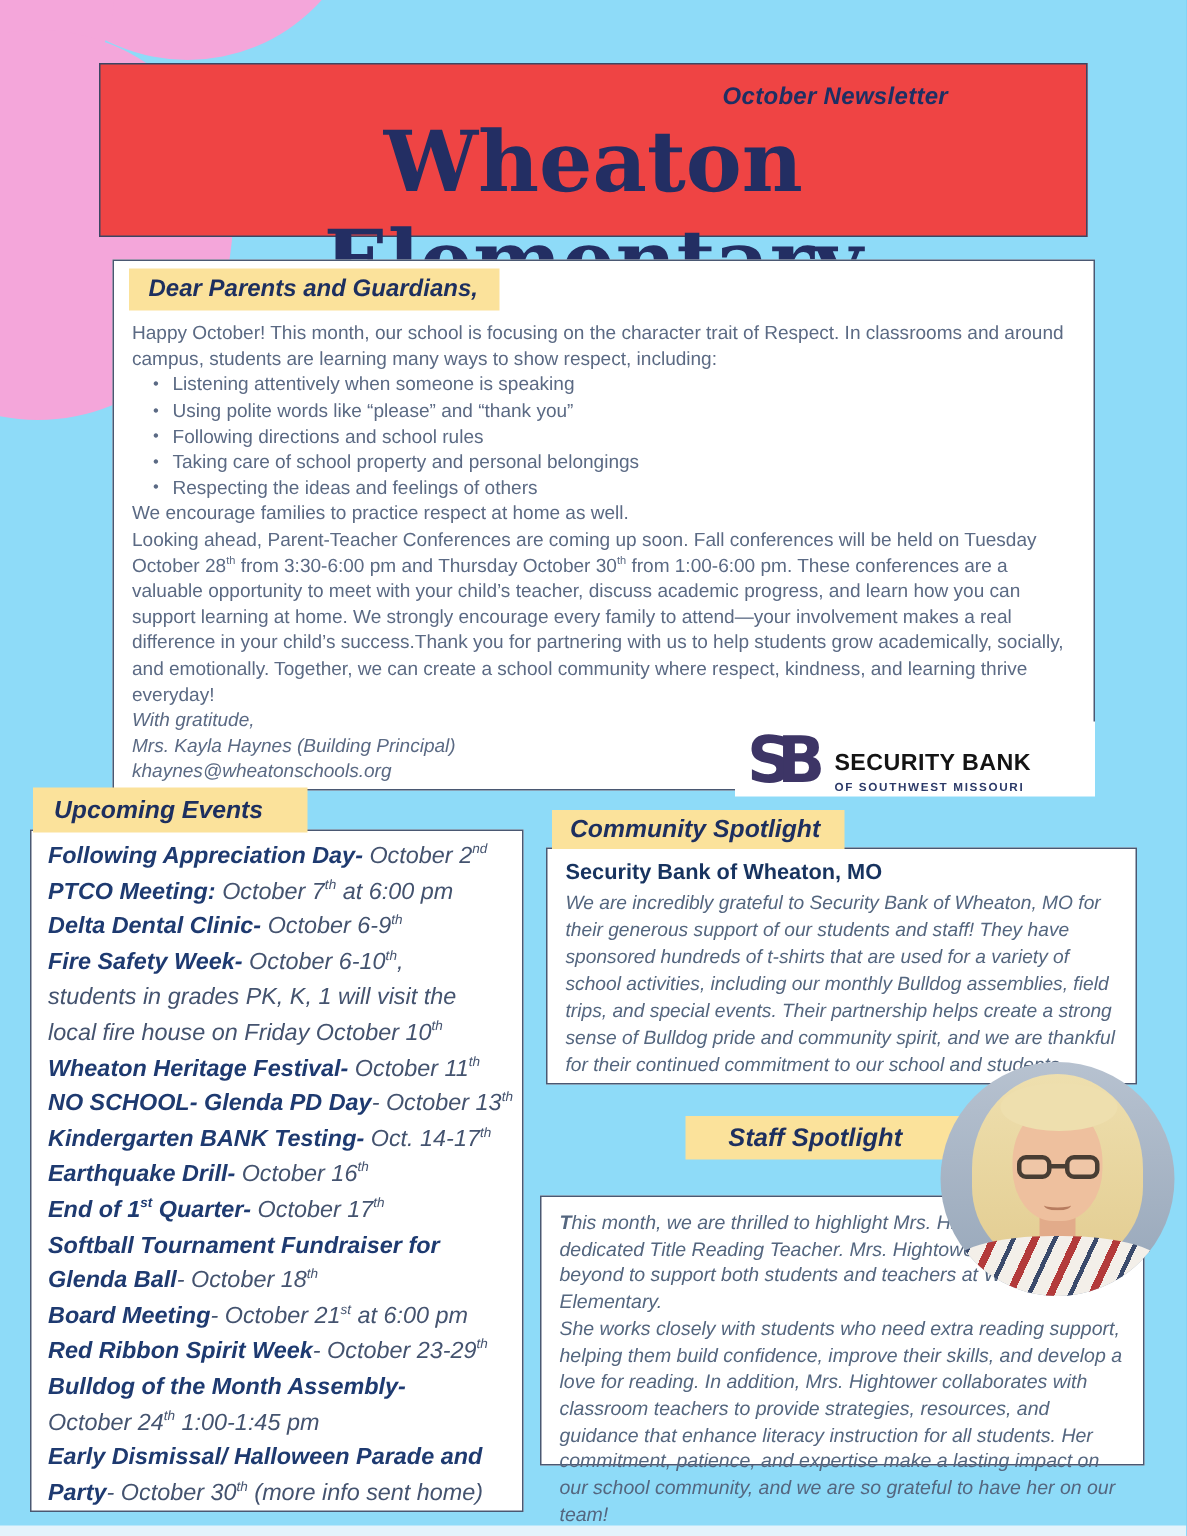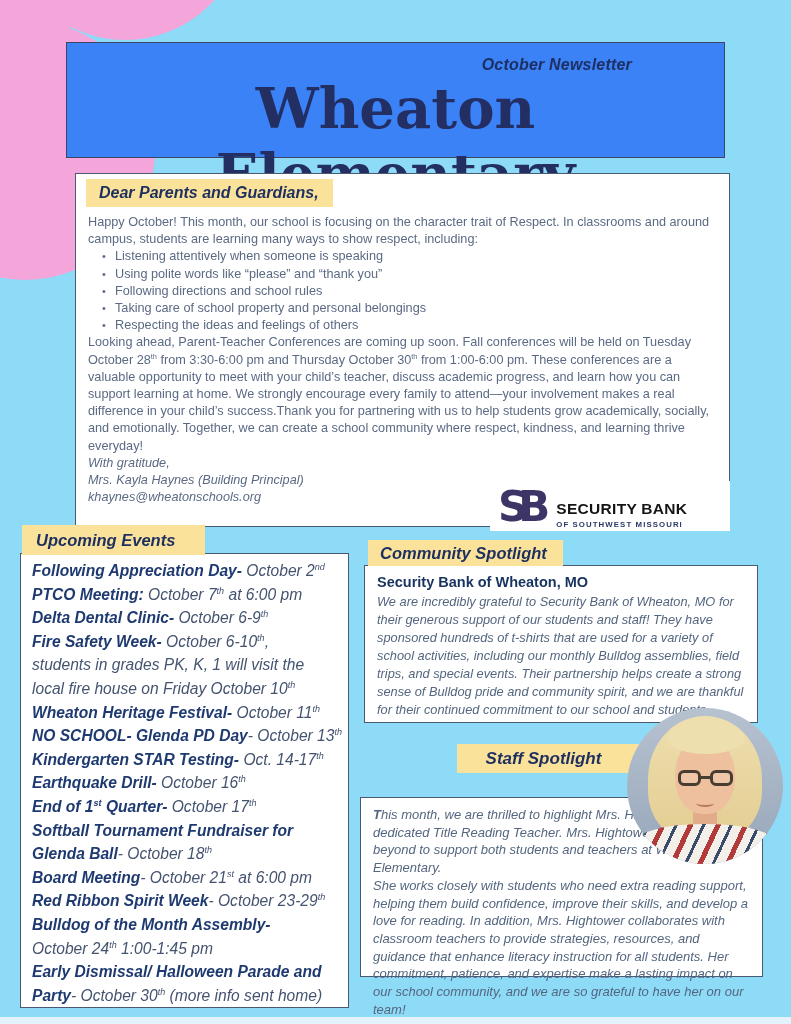--- a/index.html
+++ b/index.html
@@ -9,21 +9,21 @@
 
   
   .blob { position:absolute; border-radius:50%; background:#f4a6da; }
   .blob-a { left:5px;   top:-200px; width:240px; height:240px; }
   .blob-b { left:-60px; top:-68px;  width:136px; height:136px; }
   .blob-c { left:-105px;top:20px;   width:260px; height:260px; }
   .bottom-strip { position:absolute; left:0; right:0; bottom:0; height:7px; background:#e4f3fb; }
 
   
   .header-box { position:absolute; left:66px; top:42px; width:659px; height:116px;
-                background:#3b82f6; border:1.5px solid #3a4663; }
+                background:#ef4444; border:1.5px solid #3a4663; }
   .kicker { position:absolute; top:13px; right:92px; font-size:16px; font-weight:bold;
             font-style:italic; color:#1e2f63; letter-spacing:0.2px; }
   .title  { position:absolute; top:32px; left:0; right:0; text-align:center;
             font-family:"DejaVu Serif", serif; font-weight:bold;
             font-size:56px; color:#232e63; }
 
   
   .tab { position:absolute; background:#fbe29b; color:#1d2f5f; font-weight:bold;
          font-style:italic; z-index:3; white-space:nowrap; }
   .tab-letter    { left:86px;  top:179px; height:28px; line-height:28px; font-size:16px;  padding:0 14px 0 13px; }
@@ -113,20 +113,21 @@
   <section class="letter-box">
     <div class="letter-body">
       <p class="lp">Happy October! This month, our school is focusing on the character trait of Respect. In classrooms and around campus, students are learning many ways to show respect, including:</p>
       <div>
           <div class="bullet-line">Listening attentively when someone is speaking</div>
           <div class="bullet-line">Using polite words like “please” and “thank you”</div>
           <div class="bullet-line">Following directions and school rules</div>
           <div class="bullet-line">Taking care of school property and personal belongings</div>
           <div class="bullet-line">Respecting the ideas and feelings of others</div>
         </div>
+      <p class="lp">We encourage families to practice respect at home as well.</p>
       <p class="lp">Looking ahead, Parent-Teacher Conferences are coming up soon. Fall conferences will be held on Tuesday October 28<sup>th</sup> from 3:30-6:00 pm and Thursday October 30<sup>th</sup> from 1:00-6:00 pm. These conferences are a valuable opportunity to meet with your child’s teacher, discuss academic progress, and learn how you can support learning at home. We strongly encourage every family to attend—your involvement makes a real difference in your child’s success.Thank you for partnering with us to help students grow academically, socially, and emotionally. Together, we can create a school community where respect, kindness, and learning thrive everyday!</p>
       <div>
           <div class="closing-line">With gratitude,</div>
           <div class="closing-line">Mrs. Kayla Haynes (Building Principal)</div>
           <div class="closing-line">khaynes@wheatonschools.org</div>
         </div>
     </div>
   </section>
 
   <div class="sb-box">
@@ -142,21 +143,21 @@
   </div>
   <section class="events-box">
       <div class="event-line"><b>Following Appreciation Day-</b> October 2<sup>nd</sup></div>
       <div class="event-line"><b>PTCO Meeting:</b> October 7<sup>th</sup> at 6:00 pm</div>
       <div class="event-line"><b>Delta Dental Clinic-</b> October 6-9<sup>th</sup></div>
       <div class="event-line"><b>Fire Safety Week-</b> October 6-10<sup>th</sup>,</div>
       <div class="event-line">students in grades PK, K, 1 will visit the</div>
       <div class="event-line">local fire house on Friday October 10<sup>th</sup></div>
       <div class="event-line"><b>Wheaton Heritage Festival-</b> October 11<sup>th</sup></div>
       <div class="event-line"><b>NO SCHOOL- Glenda PD Day</b>- October 13<sup>th</sup></div>
-      <div class="event-line"><b>Kindergarten STAR Testing-</b> Oct. 14-17<sup>th</sup></div>
+      <div class="event-line"><b>Kindergarten BANK Testing-</b> Oct. 14-17<sup>th</sup></div>
       <div class="event-line"><b>Earthquake Drill-</b> October 16<sup>th</sup></div>
       <div class="event-line"><b>End of 1<sup>st</sup> Quarter-</b> October 17<sup>th</sup></div>
       <div class="event-line"><b>Softball Tournament Fundraiser for</b></div>
       <div class="event-line"><b>Glenda Ball</b>- October 18<sup>th</sup></div>
       <div class="event-line"><b>Board Meeting</b>- October 21<sup>st</sup> at 6:00 pm</div>
       <div class="event-line"><b>Red Ribbon Spirit Week</b>- October 23-29<sup>th</sup></div>
       <div class="event-line"><b>Bulldog of the Month Assembly-</b></div>
       <div class="event-line">October 24<sup>th</sup> 1:00-1:45 pm</div>
       <div class="event-line"><b>Early Dismissal/ Halloween Parade and</b></div>
       <div class="event-line"><b>Party</b>- October 30<sup>th</sup> (more info sent home)</div>

